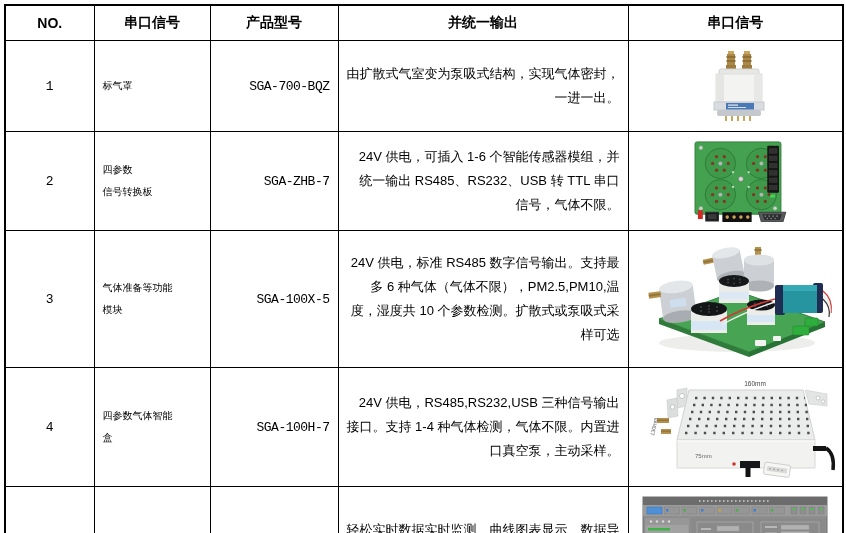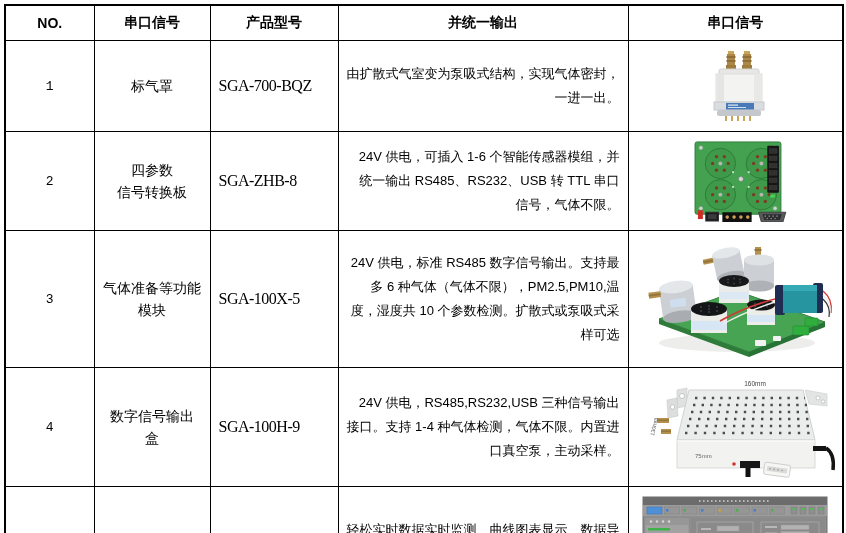--- a/index.html
+++ b/index.html
@@ -27,28 +27,28 @@
     font-size:14px;
     font-weight:bold;
     text-align:center;
     vertical-align:middle;
   }
   td.c-no {
     text-align:center; vertical-align:middle;
     font-size:13px; font-family:"Liberation Mono","DejaVu Sans Mono",monospace;
   }
   td.c-name {
-    text-align:center; vertical-align:middle;
-    font-size:14px; line-height:22px;
+    text-align:left; vertical-align:middle;
+    font-size:10px; line-height:22px;
     white-space:pre-line;
   }
   td.c-model {
-    text-align:left; vertical-align:middle;
-    font-size:16px;
-    font-family:Liberation Serif, serif;
+    text-align:right; vertical-align:middle;
+    font-size:13px;
+    font-family:Liberation Mono, monospace;
     letter-spacing:-0.5px;
   }
   td.c-func {
     text-align:right; vertical-align:middle;
     font-size:13px; line-height:24px;
     padding:4px 6px 4px 9px;
   }
   td.c-img { text-align:center; vertical-align:middle; background:#fff; }
   tr.r1 td { height:82px; }
   tr.r2 td { height:83px; }
@@ -120,21 +120,21 @@
           <rect x="106" y="67" width="2" height="5" fill="#c9a55c"></rect>
           <rect x="112" y="67" width="2" height="5" fill="#c9a55c"></rect>
         </svg>
       </td>
     </tr>
 
     <tr class="r2">
       <td class="c-no">2</td>
       <td class="c-name">四参数
 信号转换板</td>
-      <td class="c-model">SGA-ZHB-8</td>
+      <td class="c-model">SGA-ZHB-7</td>
       <td class="c-func">24V 供电，可插入 1-6 个智能传感器模组，并统一输出 RS485、RS232、USB 转 TTL 串口信号，气体不限。</td>
       <td class="c-img">
         <svg width="200" height="82" viewBox="0 0 200 84">
           <rect x="57" y="2" width="88" height="74" rx="2" fill="#43a14f" stroke="#2f7d3b"></rect>
           <circle cx="63" cy="8" r="2" fill="#cdd6cd" stroke="#8aa88e" stroke-width="0.6"></circle>
           <circle cx="139" cy="8" r="2" fill="#cdd6cd" stroke="#8aa88e" stroke-width="0.6"></circle>
           <circle cx="63" cy="70" r="2" fill="#cdd6cd" stroke="#8aa88e" stroke-width="0.6"></circle>
           <circle cx="139" cy="70" r="2" fill="#cdd6cd" stroke="#8aa88e" stroke-width="0.6"></circle>
 
           <g>
@@ -307,23 +307,23 @@
             <path d="M186,52 q10,8 8,22" stroke="#cf3b35" stroke-width="1.4" fill="none"></path>
             <path d="M186,56 q9,8 7,20" stroke="#e8e8e6" stroke-width="1.2" fill="none"></path>
             <path d="M186,60 q8,8 6,18" stroke="#35353a" stroke-width="1.2" fill="none"></path>
           </g>
         </svg>
       </td>
     </tr>
 
     <tr class="r4">
       <td class="c-no">4</td>
-      <td class="c-name">数字信号输出
+      <td class="c-name">四参数气体智能
 盒</td>
-      <td class="c-model">SGA-100H-9</td>
+      <td class="c-model">SGA-100H-7</td>
       <td class="c-func">24V 供电，RS485,RS232,USB 三种信号输出接口。支持 1-4 种气体检测，气体不限。内置进口真空泵，主动采样。</td>
       <td class="c-img">
         <svg width="204" height="102" viewBox="0 0 204 102">
           <text x="118" y="10" font-size="6.5" fill="#444" text-anchor="middle">160mm</text>
 
           <polygon points="40,14 50,12 50,30 40,32" fill="#dfe0e0" stroke="#c8c9c9" stroke-width="0.6"></polygon>
           <circle cx="45" cy="20" r="2.5" fill="#ffffff" stroke="#b5b6b6" stroke-width="0.7"></circle>
           <polygon points="168,14 190,18 190,30 172,28" fill="#e3e4e4" stroke="#cccdcd" stroke-width="0.6"></polygon>
           <circle cx="181" cy="22" r="2" fill="#ffffff" stroke="#b5b6b6" stroke-width="0.7"></circle>
           <circle cx="186" cy="25.5" r="1.7" fill="#ffffff" stroke="#b5b6b6" stroke-width="0.7"></circle>

